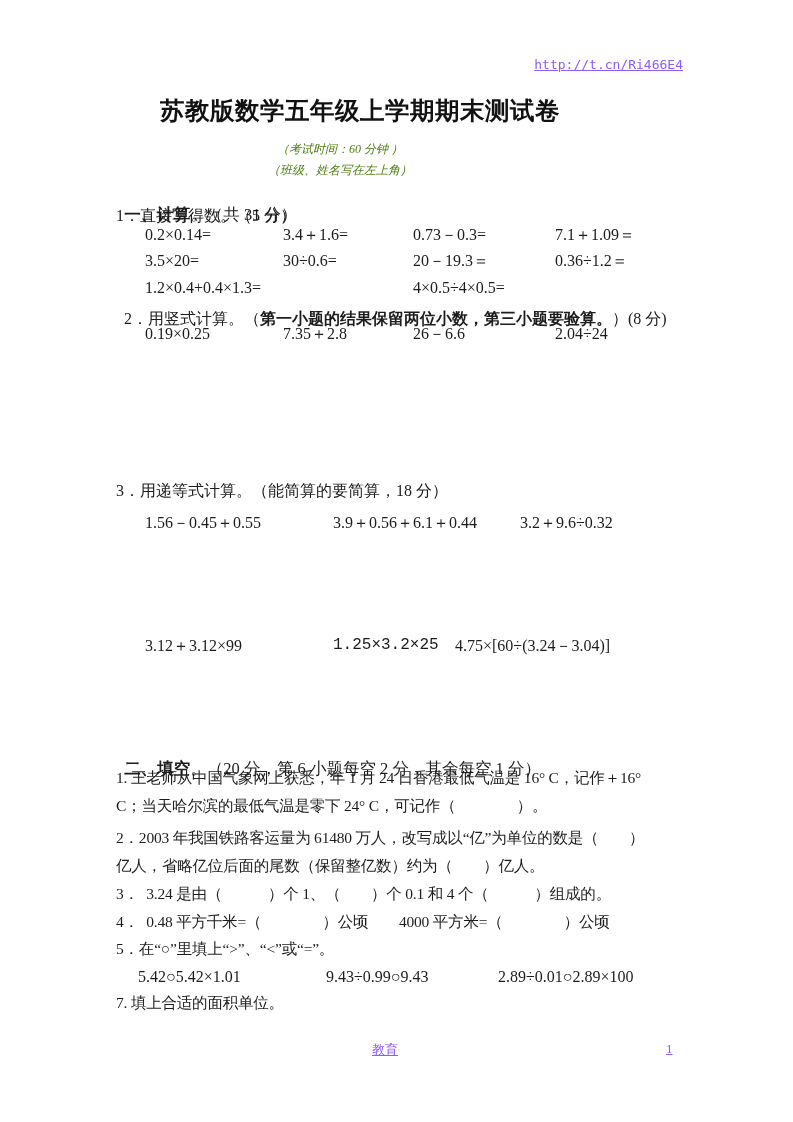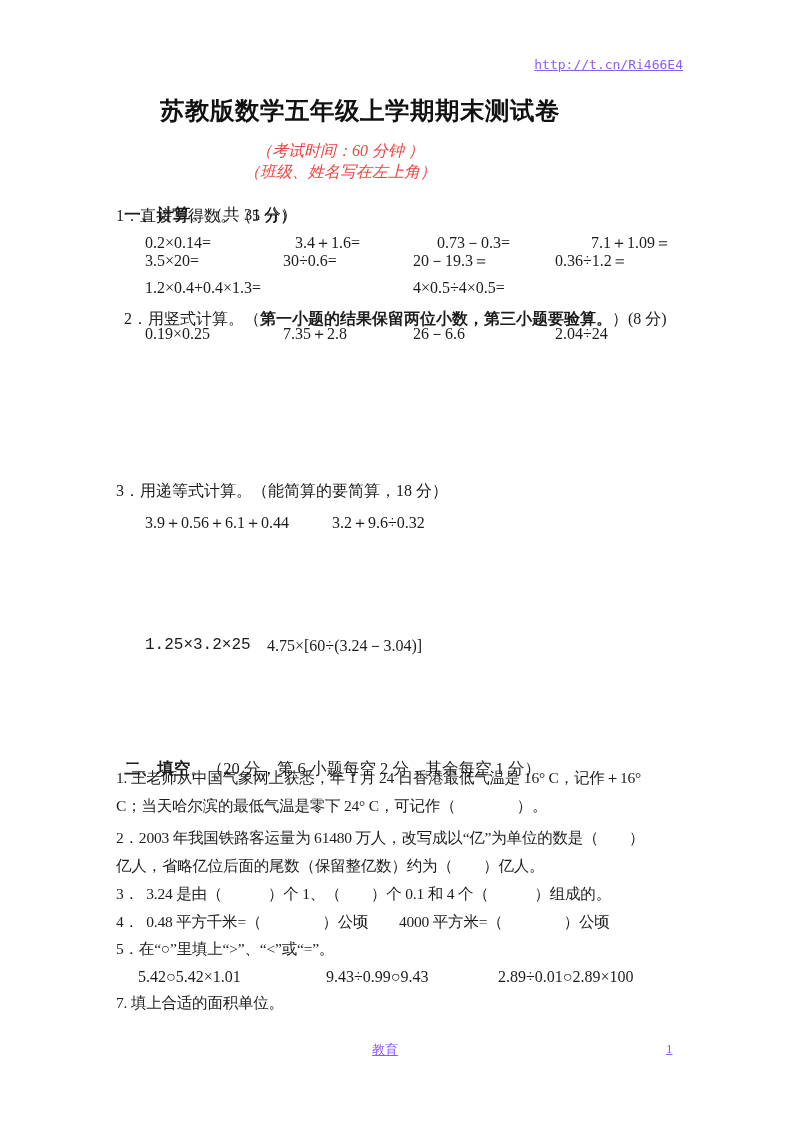--- a/index.html
+++ b/index.html
@@ -29,22 +29,22 @@
     font-weight: 700;
     font-size: 24.5px;
     letter-spacing: 0.5px;
     color: #111;
     white-space: pre;
   }
   .subtitle {
     left: 0; width: 680px;
     text-align: center;
     font-style: italic;
-    font-size: 16px;
-    color: #ef4444;
+    font-size: 12px;
+    color: #4d7c0f;
     white-space: pre;
   }
   .sub1 { top: 141px; }
   .sub2 { top: 162px; }
   .heading {
     left: 116px;
     font-size: 16.5px;
     line-height: 20px;
   }
   .heading .hb {
@@ -65,21 +65,21 @@
   }
   .prob-row {
     left: 145px;
     display: flex;
     font-size: 16px;
     line-height: 21px;
   }
   .prob-row .cell { flex: 0 0 auto; white-space: pre; }
   
   .q1cols .c0 { width: 138px; } .q1cols .c1 { width: 130px; } .q1cols .c2 { width: 142px; }
-  .q1r1 { top: 232px; gap: 12px; } .q1r2 { top: 250px; }
+  .q1r1 { top: 224px; } .q1r2 { top: 250px; }
   .q1r3 { top: 271px; margin-top: 6px; } .q1r3 .c0 { width: 268px; }
   .q2label { top: 289px; }
   .q2probs { top: 323px; }
   .q3label { top: 481px; }
   .q3r1 { top: 512px; } .q3r1 .c0 { width: 188px; } .q3r1 .c1 { width: 187px; }
   .q3r2 { top: 635px; } .q3r2 .c0 { width: 188px; } .q3r2 .c1 { width: 122px; font-family: Liberation Mono, monospace; }
   .fill-line {
     left: 116px;
     font-size: 15.5px;
     letter-spacing: -0.2px;
@@ -138,24 +138,26 @@
 <div class="abs prob-row q1cols q2probs">
   <span class="cell c0">0.19×0.25</span>
   <span class="cell c1">7.35＋2.8</span>
   <span class="cell c2">26－6.6</span>
   <span class="cell">2.04÷24</span>
 </div>
 
 <div class="abs item-label q3label">3．用递等式计算。（能简算的要简算，18 分）</div>
 
 <div class="abs prob-row q3r1">
+  <span class="cell c0">1.56－0.45＋0.55</span>
   <span class="cell c1">3.9＋0.56＋6.1＋0.44</span>
   <span class="cell">3.2＋9.6÷0.32</span>
 </div>
 <div class="abs prob-row q3r2">
+  <span class="cell c0">3.12＋3.12×99</span>
   <span class="cell c1">1.25×3.2×25</span>
   <span class="cell">4.75×[60÷(3.24－3.04)]</span>
 </div>
 
 <div class="abs heading h2">
   <span class="hb">二、填空</span><span>。（20 分，第 6 小题每空 2 分，其余每空 1 分）</span>
 </div>
 
 <div class="abs fill-line fq1l1">1. 王老师从中国气象网上获悉，年 1 月 24 日香港最低气温是 16° C，记作＋16°</div>
 <div class="abs fill-line fq1l2">C；当天哈尔滨的最低气温是零下 24° C，可记作（　　　　）。</div>

